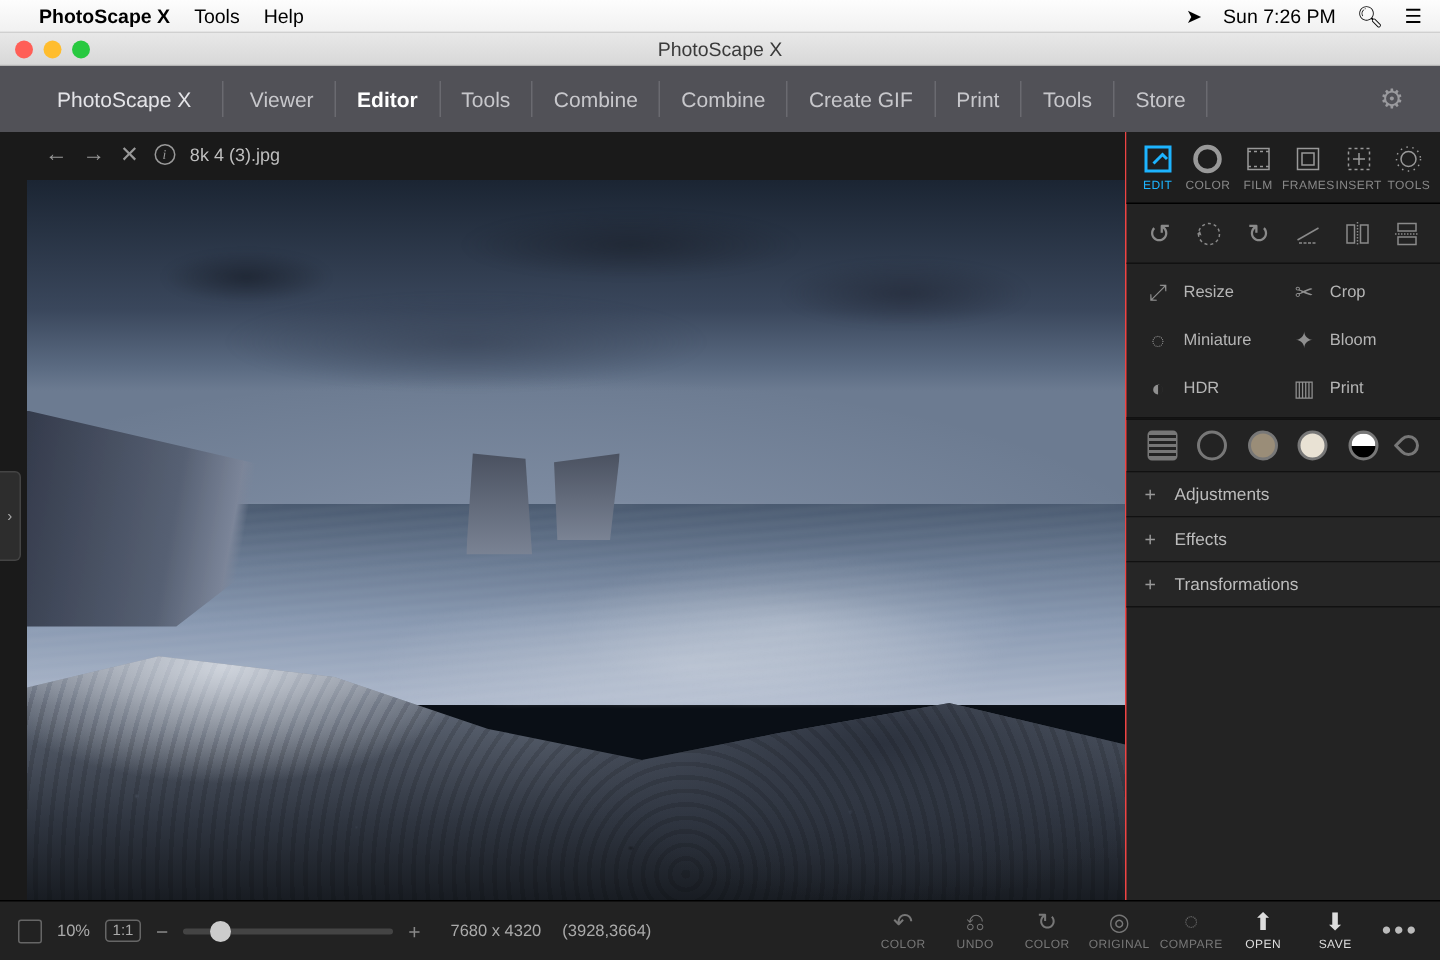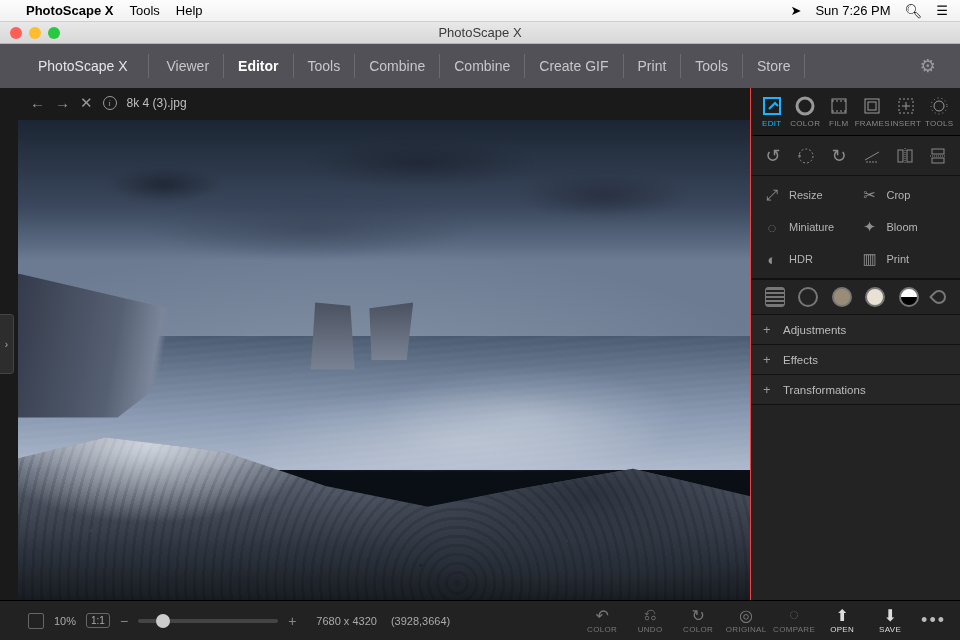--- a/index.html
+++ b/index.html
@@ -97,21 +97,21 @@
 
 .swatches { height:36px; display:flex; align-items:center; justify-content:space-evenly; border-bottom:1px solid #111; border-top:1px solid #111;}
 .sw { width:20px; height:20px; border-radius:50%; border:2px solid #777; cursor:pointer;}
 .sw.sq{border-radius:3px; border:1px solid #777; background:repeating-linear-gradient(#777 0 2px, transparent 2px 4px)}
 .sw.drop{border-radius:50% 50% 50% 5%; transform:rotate(45deg); width:14px;height:14px; border:2px solid #777; background:transparent}
 
 .accordion .row { height:30px; display:flex; align-items:center; gap:10px; padding:0 12px; color:#bcbcbc; font-size:11.5px; border-bottom:1px solid #111; cursor:pointer; background:#262626;}
 .accordion .row .plus{font-size:13px;color:#999;width:10px}
 
 
-.bottombar { height:40px; background:#222; border-top:1px solid #000; display:flex; align-items:center; padding:0 28px; gap:14px; color:#aaa; font-size:11px; position:relative;}
+.bottombar { height:40px; background:#222; border-top:1px solid #000; display:flex; align-items:center; padding:0 12px; gap:14px; color:#aaa; font-size:11px; position:relative;}
 .bottombar .seg{display:flex;align-items:center;gap:10px}
 .bottombar .zoom-slider{width:140px;height:4px;background:#444;border-radius:2px;position:relative}
 .bottombar .zoom-slider .knob{position:absolute;left:18px;top:-5px;width:14px;height:14px;border-radius:50%;background:#ccc}
 .bottombar .minus,.bottombar .plus{color:#888;font-size:14px;cursor:pointer}
 .bottombar .one2one{border:1px solid #666;border-radius:3px;padding:1px 4px;font-size:10px}
 .bottombar .sq{width:16px;height:16px;border:1px solid #666;border-radius:2px}
 .bottombar .btmright{position:absolute;right:10px;display:flex;align-items:center;gap:6px}
 .bottombar .bcol{display:flex;flex-direction:column;align-items:center;gap:2px;width:42px;color:#777;cursor:pointer}
 .bottombar .bcol.enabled{color:#ddd}
 .bottombar .bcol .ic{font-size:16px;height:16px;display:flex;align-items:center}

